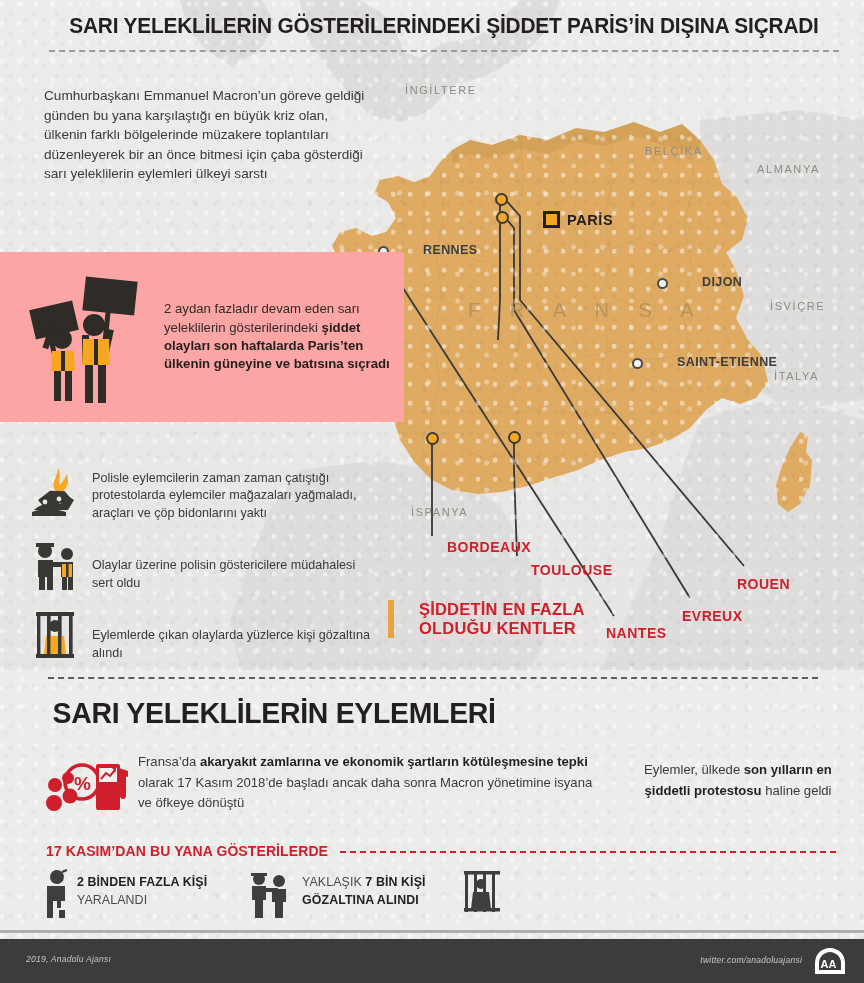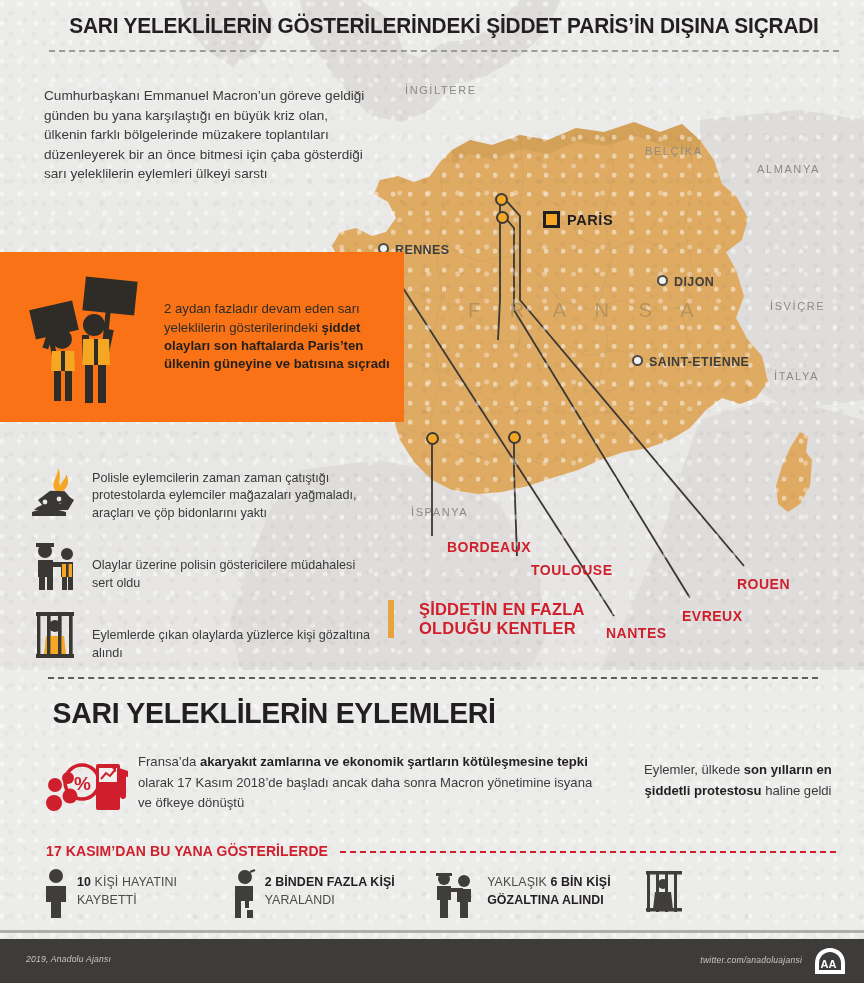--- a/index.html
+++ b/index.html
@@ -45,21 +45,21 @@
 
   
   .intro{
     position:absolute;left:44px;top:86px;width:330px;
     font-size:13.6px;line-height:19.6px;color:#3a3a3a;
   }
 
   
   .banner{
     position:absolute;left:0;top:252px;width:404px;height:170px;
-    background:#f97316;
+    background:#fca5a5;
     display:flex;align-items:center;
   }
   .banner-art{width:140px;height:140px;position:relative;flex:0 0 140px;margin-left:18px;}
   .banner-text{
     font-size:13.2px;line-height:18.4px;color:#2f2b27;margin-left:6px;width:230px;
   }
   .banner-text b{font-weight:bold;color:#221f1c;}
 
   
   .bullets{position:absolute;left:28px;top:466px;width:350px;}
@@ -70,21 +70,21 @@
   
   .maplabel{
     position:absolute;color:#8d8a85;font-size:11px;letter-spacing:1.6px;
     white-space:nowrap;font-weight:400;
   }
   .fransa-word{
     position:absolute;color:#a98b57;font-size:20px;letter-spacing:12px;
     white-space:nowrap;opacity:.75;
   }
   .city{
-    position:absolute;display:flex;align-items:flex-start;white-space:nowrap;
+    position:absolute;display:flex;align-items:flex-end;white-space:nowrap;gap:28px;
   }
   .city .dot{
     width:11px;height:11px;border-radius:50%;
     background:#f2f2f0;border:2px solid #4a4a48;box-sizing:border-box;margin-right:6px;
   }
   .city .cname{font-size:12.5px;font-weight:bold;color:#3d3d3b;letter-spacing:.4px;}
   .paris{position:absolute;display:flex;align-items:center;}
   .paris .sq{
     width:17px;height:17px;background:#f5a623;border:3px solid #231f20;
     box-sizing:border-box;margin-right:7px;
@@ -453,33 +453,20 @@
     <span>Eylemler, ülkede </span><b>son yılların en şiddetli protestosu</b><span> haline geldi</span>
   </div>
 
   <div class="since-row">
     <div class="since-label">17 KASIM’DAN BU YANA GÖSTERİLERDE</div>
     <div class="since-dash"></div>
   </div>
 
   <div class="stats">
 
-    <div class="stat" style="width:190px">
-      <div class="sicon">
-        <svg width="28" height="50" viewBox="0 0 28 50">
-          <g fill="#3f3e3c">
-            <circle cx="14" cy="8" r="7"></circle>
-            <path d="M4,18 L24,18 L24,34 L19,34 L19,50 L9,50 L9,34 L4,34 Z"></path>
-          </g>
-        </svg>
-      </div>
-      <div class="stxt">
-        <b>10</b><span> KİŞİ HAYATINI</span><br><span>KAYBETTİ</span>
-      </div>
-    </div>
 
     <div class="stat" style="width:205px">
       <div class="sicon">
         <svg width="28" height="50" viewBox="0 0 28 50">
           <g fill="#3f3e3c">
             <circle cx="15" cy="9" r="7" transform="rotate(-18 15 9)"></circle>
             <path d="M5,18 L23,18 L23,33 L19,33 L19,40 L15,40 L15,33 L11,33 L11,50 L5,50 Z"></path>
             <rect x="17" y="42" width="6" height="8"></rect>
           </g>
           <g stroke="#3f3e3c" stroke-width="2.2" fill="none">
@@ -505,21 +492,21 @@
             <circle cx="32" cy="13" r="6"></circle>
             <path d="M25,21 L39,21 L39,34 L36,34 L36,50 L28,50 L28,34 L25,34 Z"></path>
           </g>
           <g fill="none" stroke="#3f3e3c" stroke-width="2">
               <circle cx="30" cy="29" r="3.2"></circle>
               <circle cx="35" cy="29" r="3.2"></circle>
             </g>
         </svg>
       </div>
       <div class="stxt">
-        <span>YAKLAŞIK </span><b>6 BİN KİŞİ</b><br><b>GÖZALTINA ALINDI</b>
+        <span>YAKLAŞIK </span><b>7 BİN KİŞİ</b><br><b>GÖZALTINA ALINDI</b>
       </div>
     </div>
 
     <div class="stat" style="width:200px">
       <div class="sicon">
         <svg width="42" height="46" viewBox="0 0 42 46">
           <g fill="#3f3e3c">
             <rect x="2" y="3" width="36" height="3.5"></rect>
             <rect x="2" y="40" width="36" height="3.5"></rect>
             <rect x="3" y="3" width="3" height="41"></rect>

